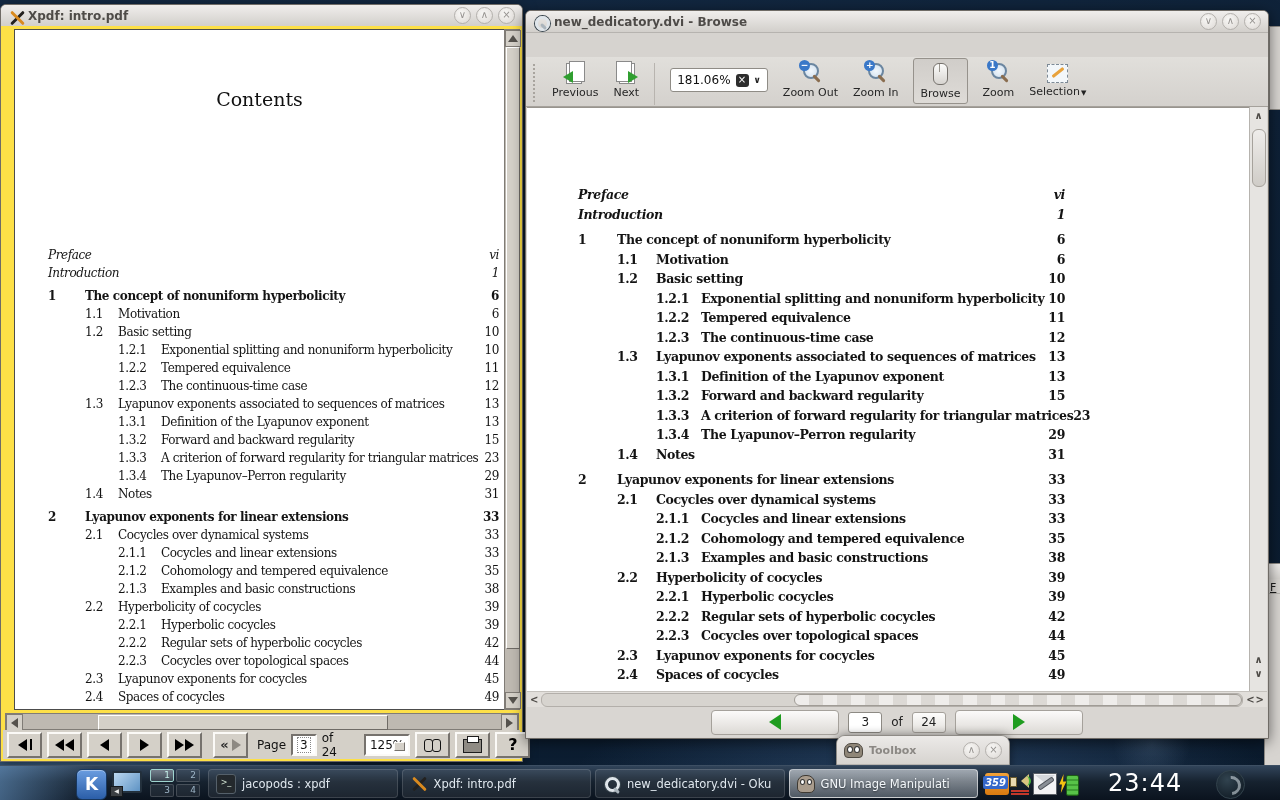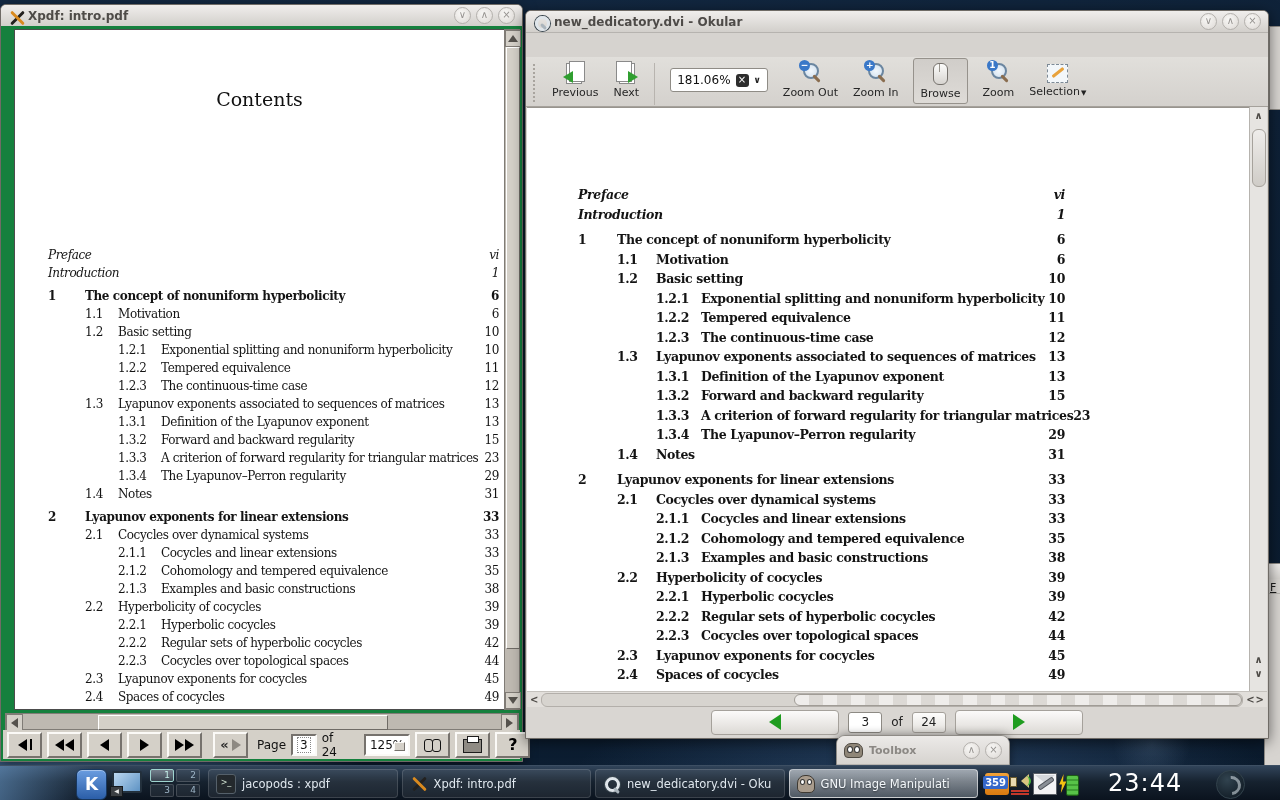--- a/index.html
+++ b/index.html
@@ -15,21 +15,21 @@
        box-shadow:0 3px 14px rgba(0,0,0,.55);}
   .titlebar{height:21px;display:flex;align-items:center;gap:6px;padding:0 7px;
       background:linear-gradient(#f0eeec,#d2cfcb);border-radius:5px 5px 0 0;border-bottom:1px solid #b6b3af;}
   .title{font-size:12px;font-weight:bold;color:#4e4b48;white-space:nowrap;}
   .winbtns{margin-left:auto;display:flex;gap:5px;}
   .wbtn{width:15px;height:15px;border-radius:50%;border:1px solid #b3b0ac;color:#969390;
         font-size:10px;line-height:13px;text-align:center;
         background:radial-gradient(circle at 40% 35%,#f8f7f5,#ddd9d5);}
   
   #xpdf{left:0;top:4px;width:521px;height:756px;}
-  #xpdf-body{position:absolute;left:0;right:0;top:21px;bottom:0;background:#15803d;}
+  #xpdf-body{position:absolute;left:0;right:0;top:21px;bottom:0;background:#fde047;}
   #xpdf-page{position:absolute;left:13px;top:3px;width:490px;height:681px;background:#fff;
       border:1px solid #4c4c4c;border-right:none;box-sizing:border-box;overflow:hidden;}
   .doc-heading{position:absolute;left:0;right:0;top:58px;text-align:center;
       font-family:"DejaVu Serif","Liberation Serif",serif;font-size:19px;color:#111;}
   
   .toc{font-family:"DejaVu Serif","Liberation Serif",serif;color:#141414;}
   .toc-row{display:flex;white-space:nowrap;}
   .toc-row .num{flex:none;}
   .toc-row .pg{margin-left:auto;}
   #xpdf-toc{position:absolute;left:33px;top:216px;width:451px;font-size:12px;letter-spacing:-0.4px;}
@@ -199,21 +199,21 @@
   .xpdf-ticon::before{background:#23211f;transform:rotate(45deg);}
   .xpdf-ticon::after{background:#d98a1f;transform:rotate(-45deg);}
   .okular-ticon::before{content:"";position:absolute;left:2px;top:2px;width:9px;height:9px;
       border:3px solid #dfe5ea;border-radius:50%;box-shadow:0 0 0 1px #3a4750;}
   .okular-ticon::after{content:"";position:absolute;right:1px;bottom:1px;width:7px;height:3px;
       background:#aab4bc;transform:rotate(45deg);border-radius:2px;}
   .gimp-ticon{background:#a99c8d;border-radius:8px 8px 5px 5px;border:1px solid #3f3a33;box-sizing:border-box;}
   .gimp-ticon::before,.gimp-ticon::after{content:"";position:absolute;top:3px;width:5px;height:6px;
       background:#fff;border-radius:50%;border:1px solid #333;box-sizing:border-box;}
   .gimp-ticon::before{left:2px;} .gimp-ticon::after{right:2px;}
-  #tray{position:absolute;left:985px;top:5px;height:26px;display:flex;align-items:center;}
+  #tray{position:absolute;left:985px;top:5px;height:26px;display:flex;align-items:center;font-style:italic;}
   .tray-ic{position:relative;width:24px;height:22px;}
   #feedbadge{background:linear-gradient(#f2a238,#d97a10);border-radius:3px;}
   #feedbadge .cnt{position:absolute;right:1px;top:3px;background:#3567c9;color:#fff;font-size:10px;
       font-weight:bold;padding:1px 2px;border-radius:2px;line-height:11px;}
   #volicon .spk{position:absolute;left:1px;top:4px;width:5px;height:8px;background:#e8d9b0;border:1px solid #6b5b2f;}
   #volicon .cone{position:absolute;left:5px;top:1px;width:0;height:0;border:7px solid transparent;
       border-right:8px solid #d9c480;}
   #volicon .wave{position:absolute;right:2px;top:3px;width:8px;height:10px;border:2px solid #46b43c;
       border-left:none;border-top:none;border-bottom:none;border-radius:0 8px 8px 0;}
   #volicon .mute1,#volicon .mute2{position:absolute;left:2px;height:2px;background:#c4372a;width:18px;}
@@ -444,21 +444,21 @@
         <div class="mbtn">
             <span class="qmark">?</span>
           </div>
       </div>
     </div>
   </div>
 
   <div class="win" id="okular">
     <div class="titlebar">
       <div class="ticon okular-ticon" style="width:15px;height:15px;"></div>
-      <span class="title">new_dedicatory.dvi - Okular</span>
+      <span class="title">new_dedicatory.dvi - Browse</span>
       <div class="winbtns">
         <span class="wbtn">∨</span>
         <span class="wbtn">∧</span>
         <span class="wbtn">×</span>
       </div>
     </div>
     <div id="okular-toolbar">
       <div class="handle"></div>
       <div class="tbi">
         <div class="pgicon prev">

